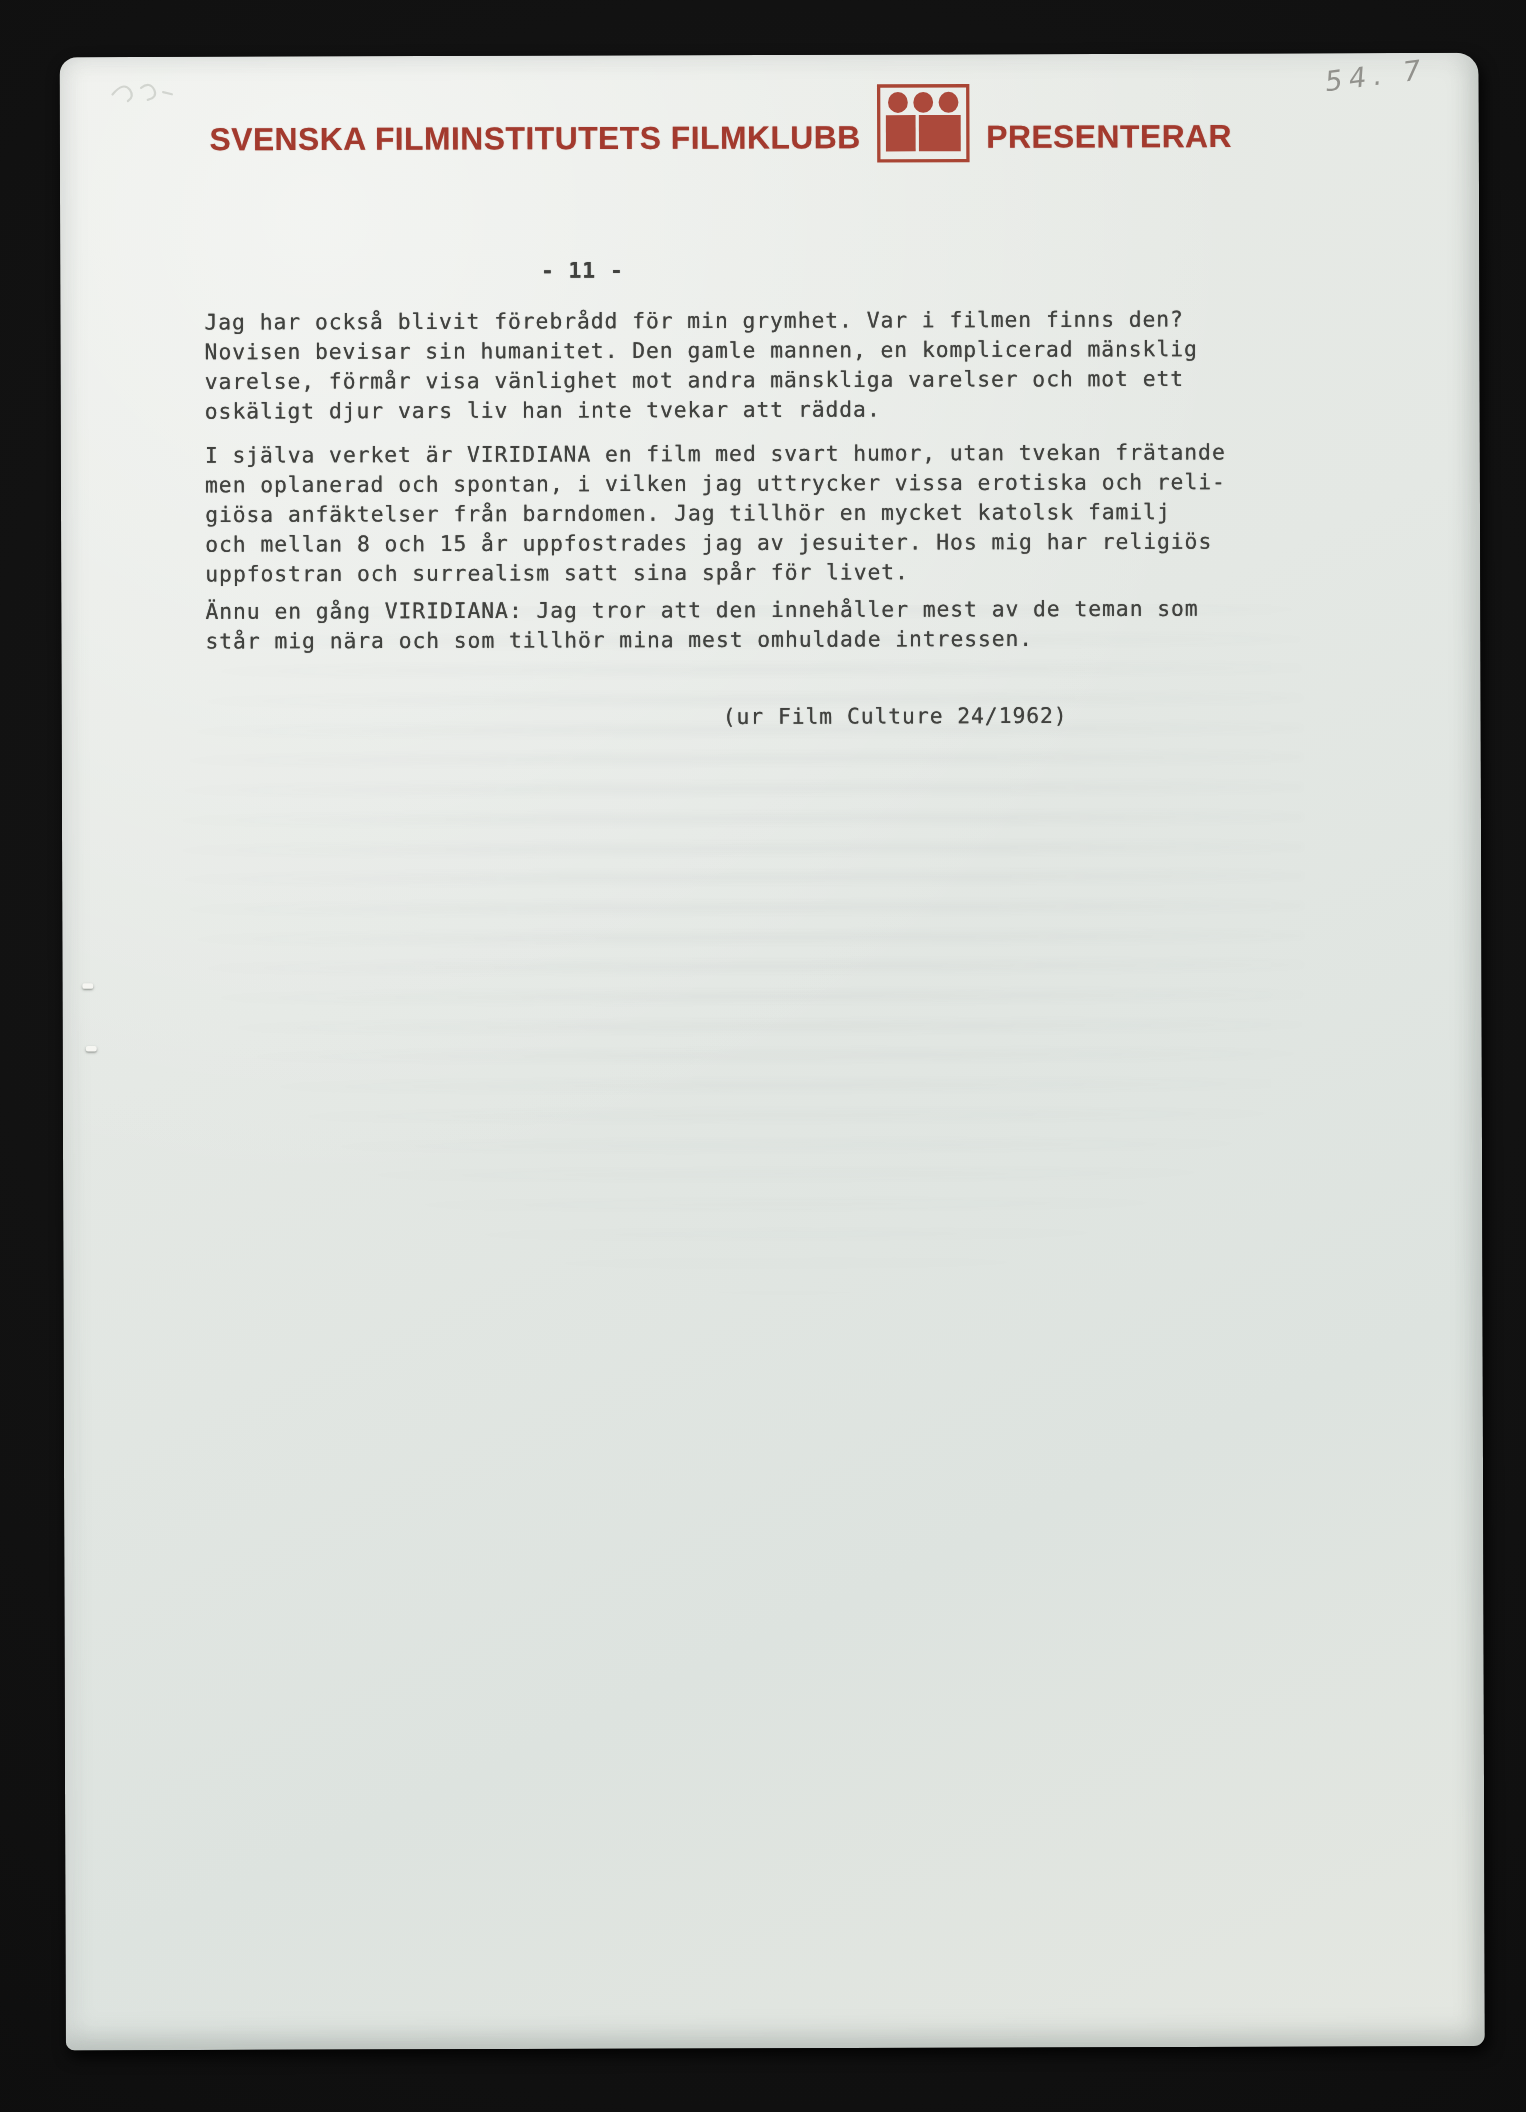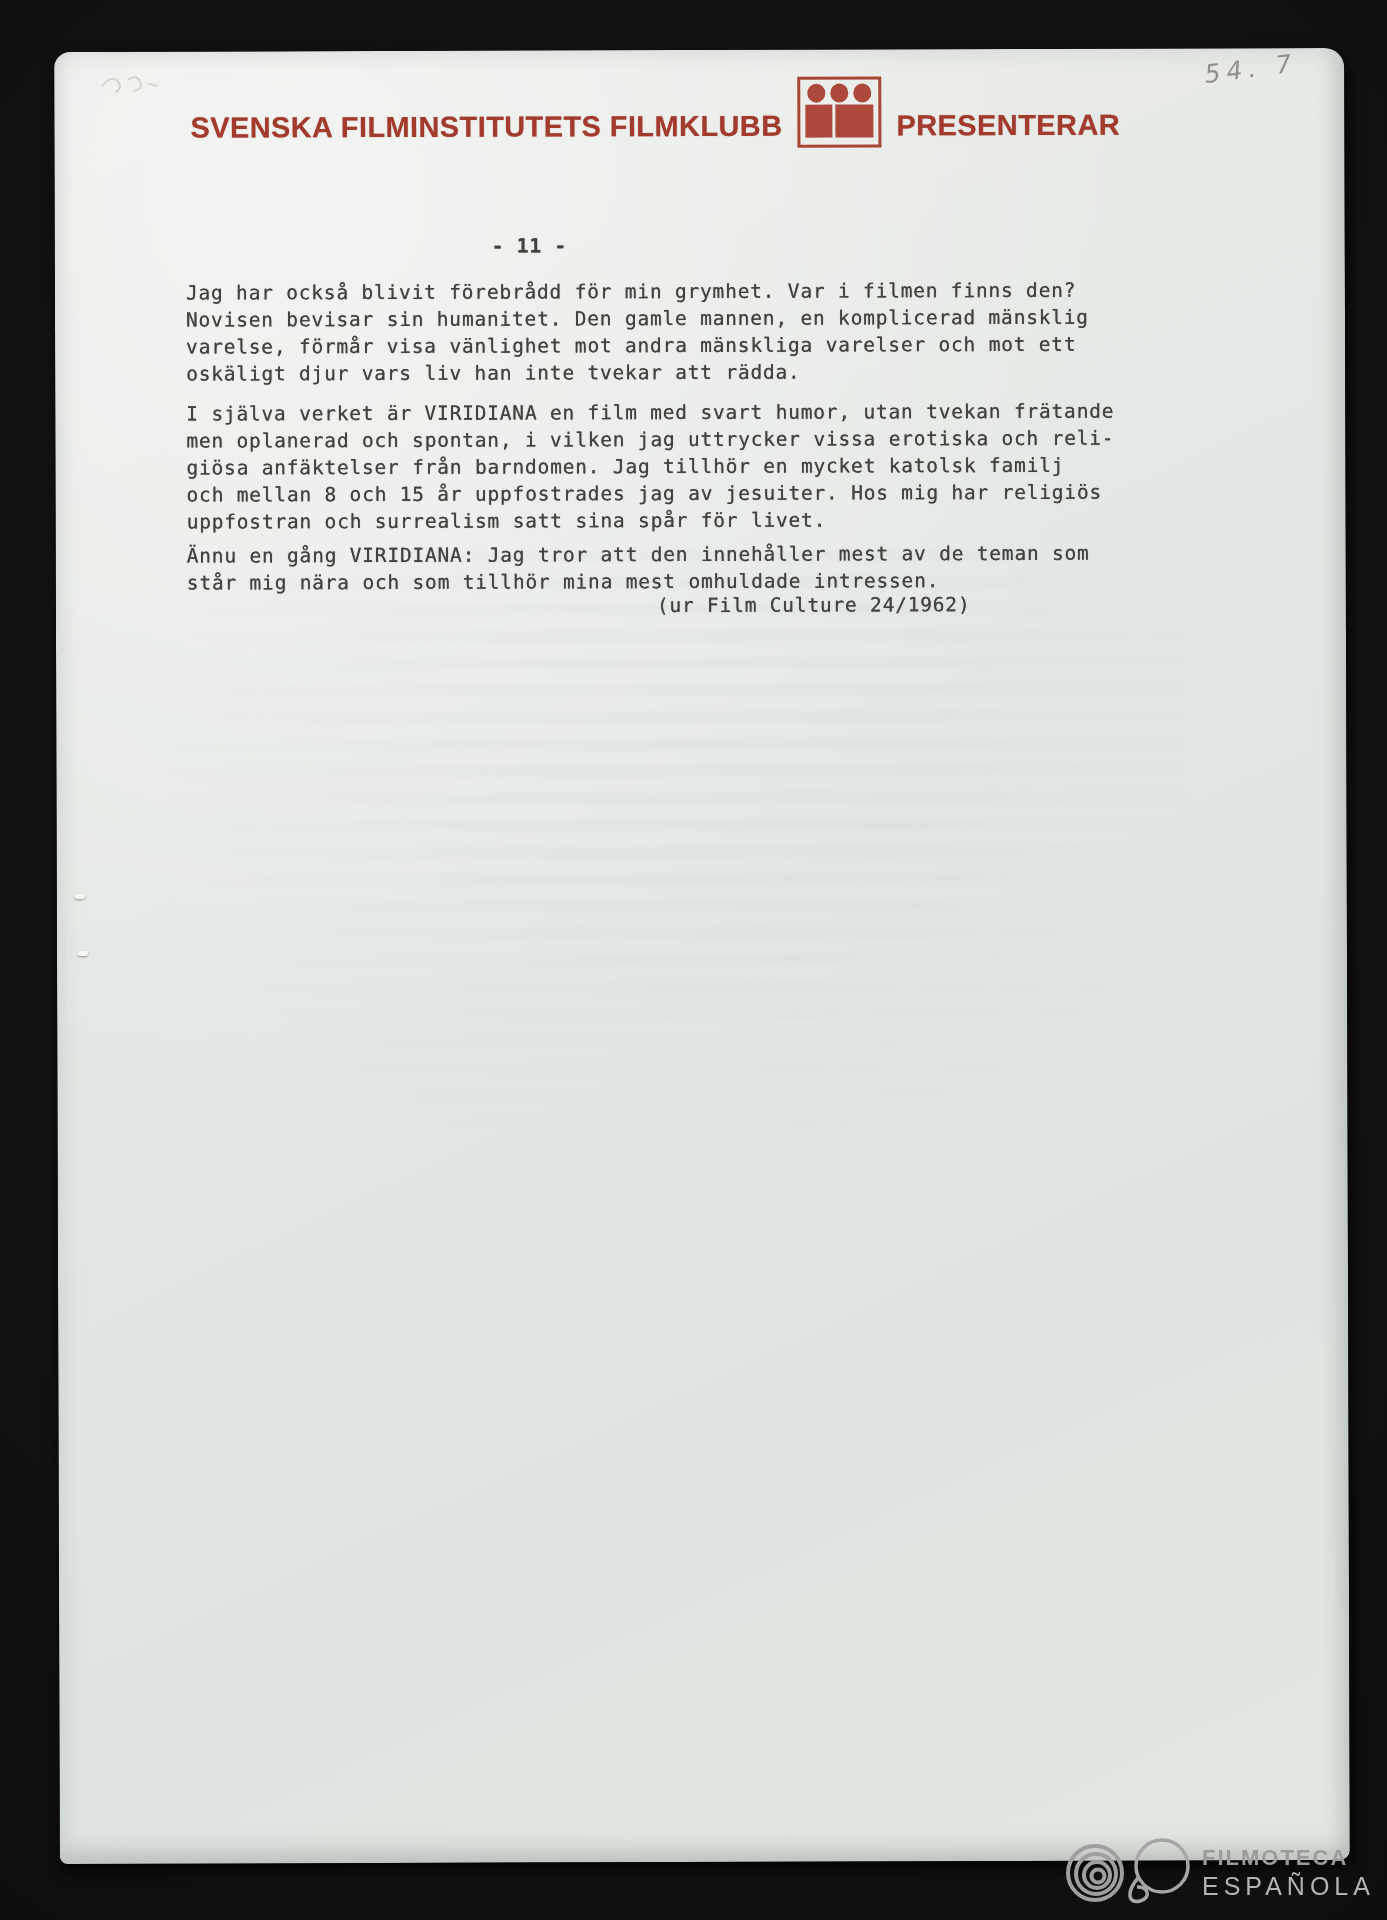--- a/index.html
+++ b/index.html
@@ -55,21 +55,21 @@
   .tw{
     font-family:"DejaVu Sans Mono","Liberation Mono",monospace;
     font-size:19.5px;line-height:27px;letter-spacing:0.8px;
     color:#41423f;white-space:pre-line;
     text-shadow:0 0 0.7px rgba(45,45,42,0.75);
   }
   .page-number{position:absolute;left:437px;top:182px;font-weight:bold;}
   .para1{position:absolute;left:131px;top:228px;}
   .para2{position:absolute;left:131px;top:349px;}
   .para3{position:absolute;left:131px;top:491px;}
-  .citation{position:absolute;left:601px;top:542px;}
+  .citation{position:absolute;left:601px;top:588px;}
   
   .punch{position:absolute;width:10px;height:5px;border-radius:2px;background:#f6f6f2;
          box-shadow:0 1px 2px rgba(60,65,60,0.5);}
   .punch1{left:18px;top:842px;}
   .punch2{left:21px;top:899px;}
   .ghost{
     position:absolute;left:80px;top:500px;width:1050px;height:650px;
     background:repeating-linear-gradient(180deg,
       rgba(88,98,108,0.10) 0px, rgba(88,98,108,0.10) 10px,
       rgba(88,98,108,0) 10px, rgba(88,98,108,0) 27px);
@@ -135,32 +135,14 @@
 
     <div class="tw citation">(ur Film Culture 24/1962)</div>
 
     <div class="ghost"></div>
 
     <div class="punch punch1"></div>
     <div class="punch punch2"></div>
 
   </div>
 
-  <div class="watermark">
-    <svg width="132" height="76" viewBox="0 0 132 76">
-      <g fill="none" stroke="#9f9f9f" stroke-width="4">
-        <circle cx="33" cy="39" r="27"></circle>
-        <circle cx="34" cy="40" r="20"></circle>
-        <circle cx="35" cy="41" r="13"></circle>
-        <circle cx="36" cy="42" r="6.5"></circle>
-      </g>
-      <g fill="none" stroke="#a6a6a6" stroke-width="3.5">
-        <circle cx="100" cy="32" r="26"></circle>
-        <path d="M76 44 C 64 58 66 70 78 67 C 90 64 86 52 75 53"></path>
-      </g>
-    </svg>
-    <div class="wm-text">
-      <div class="wm1">FILMOTECA</div>
-      <div class="wm2">ESPAÑOLA</div>
-    </div>
-  </div>
 
 </div>
 
 </body></html>

